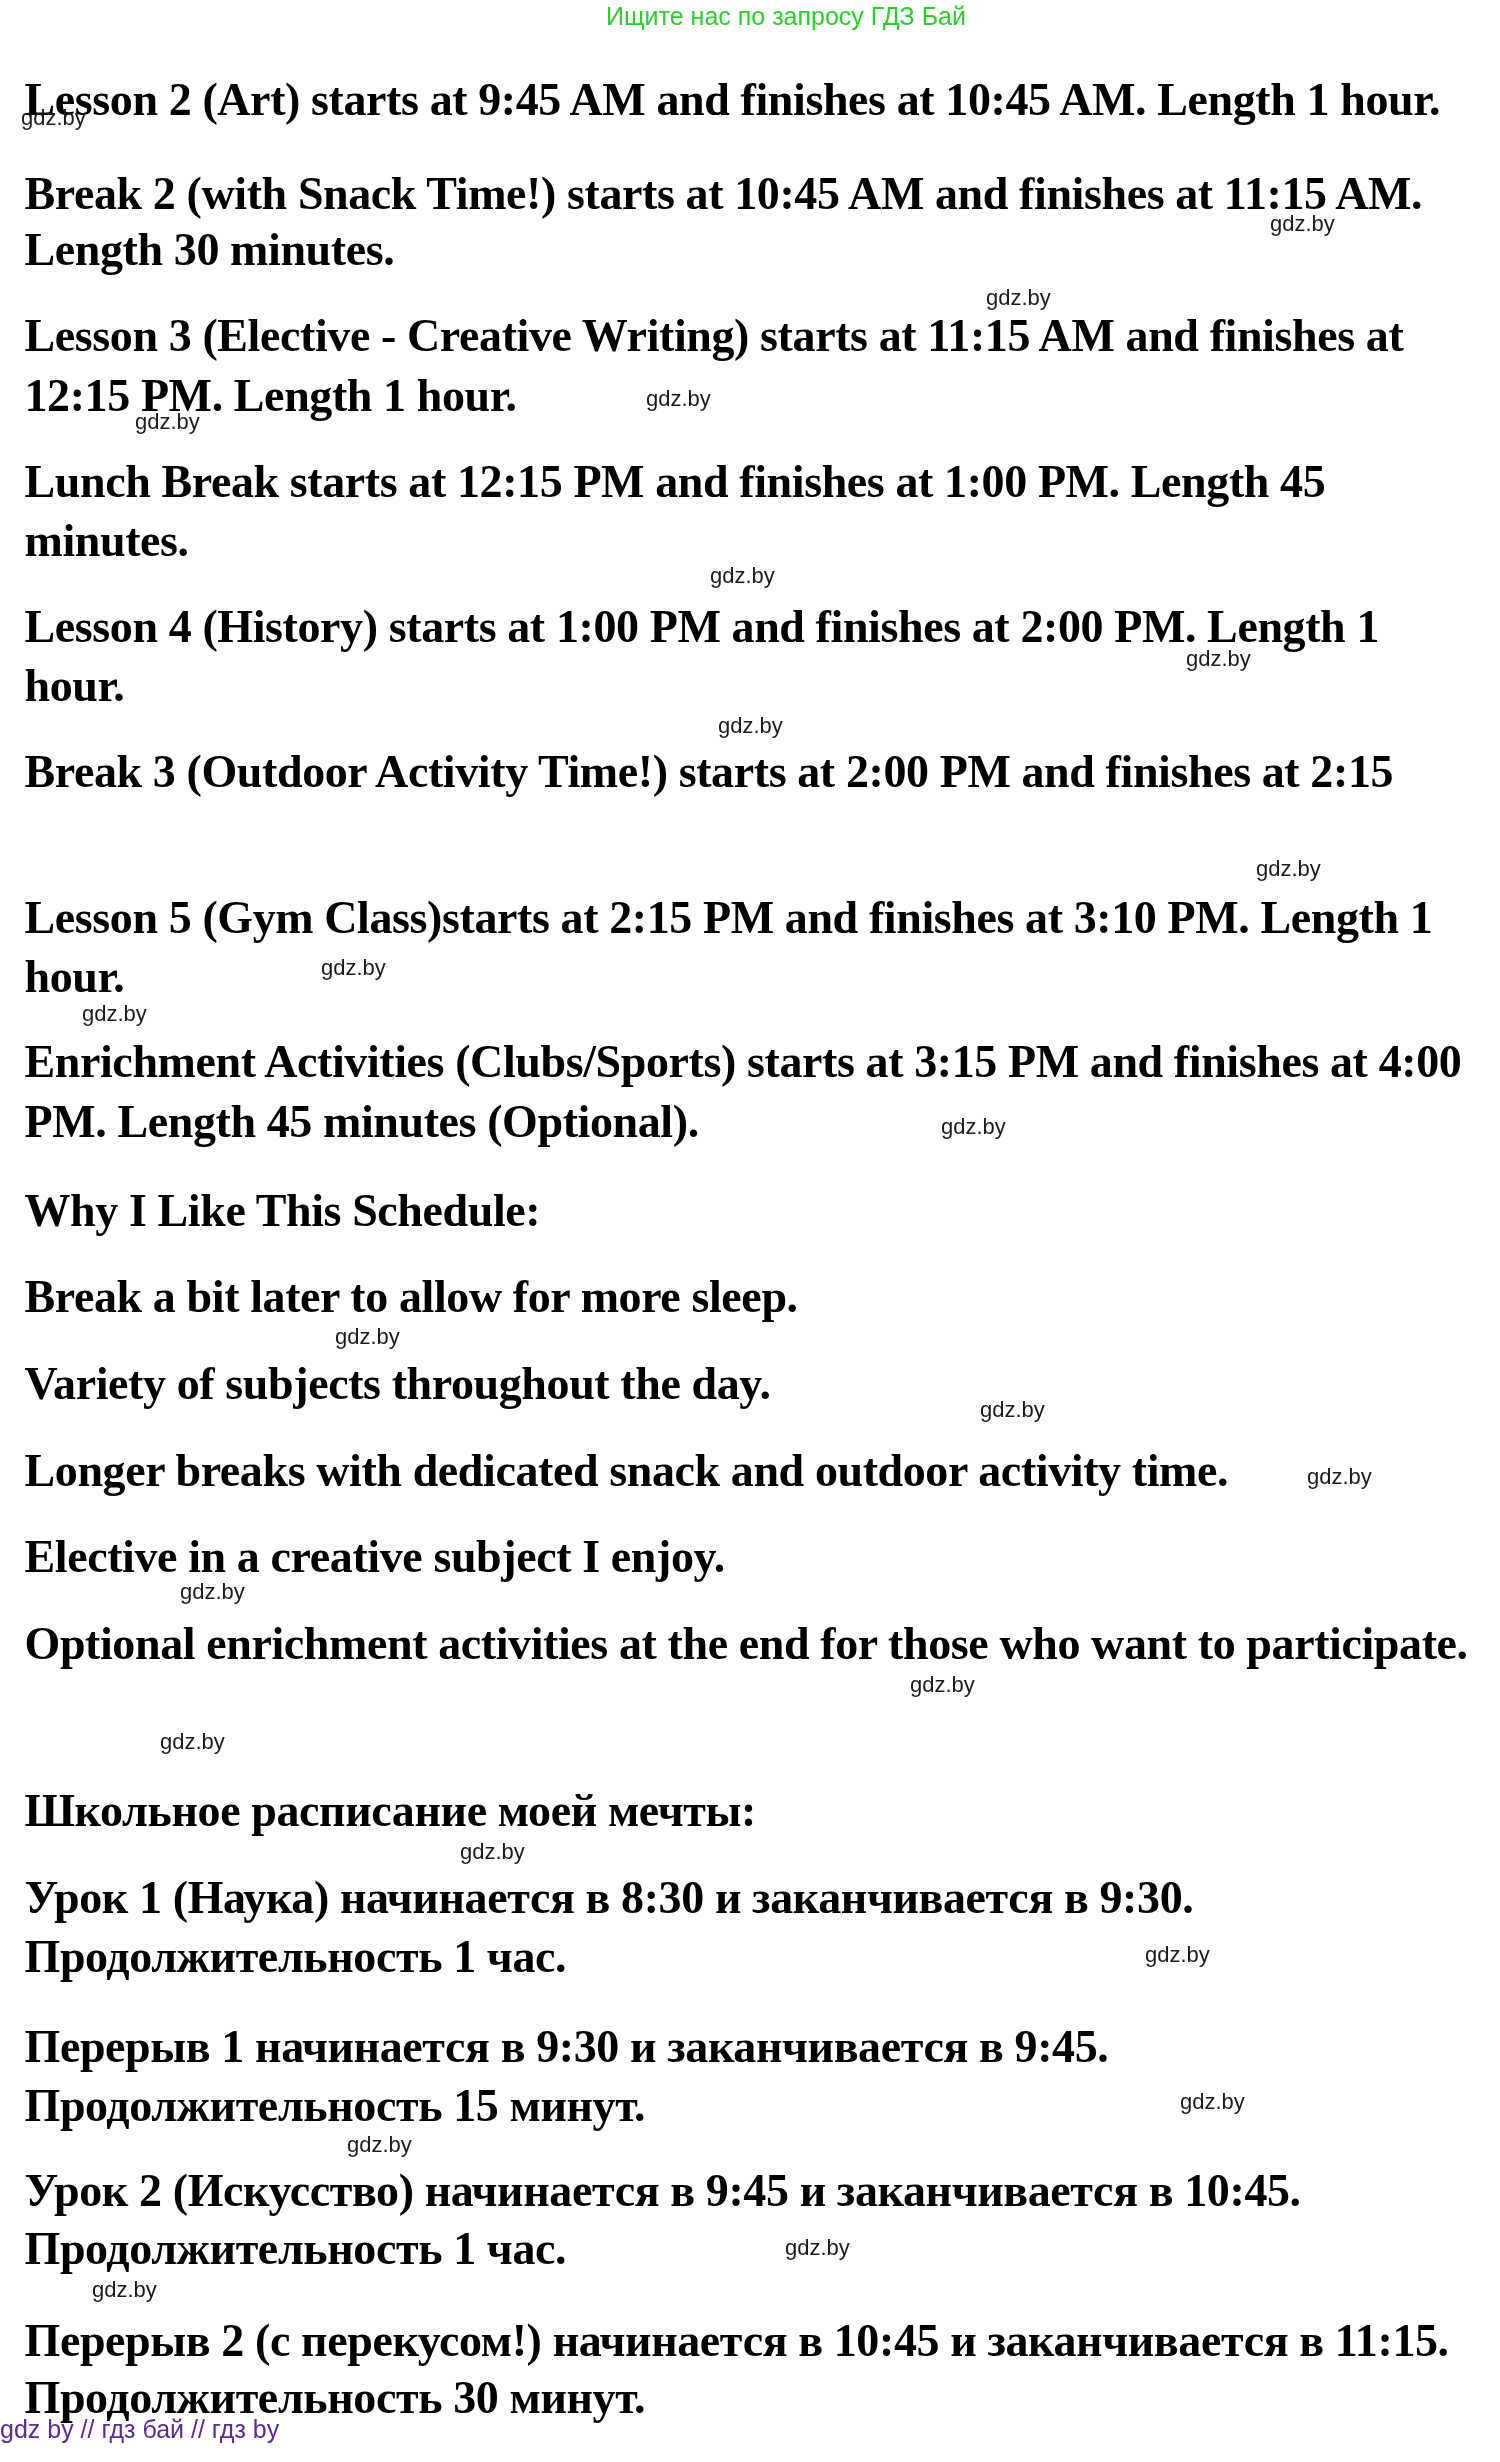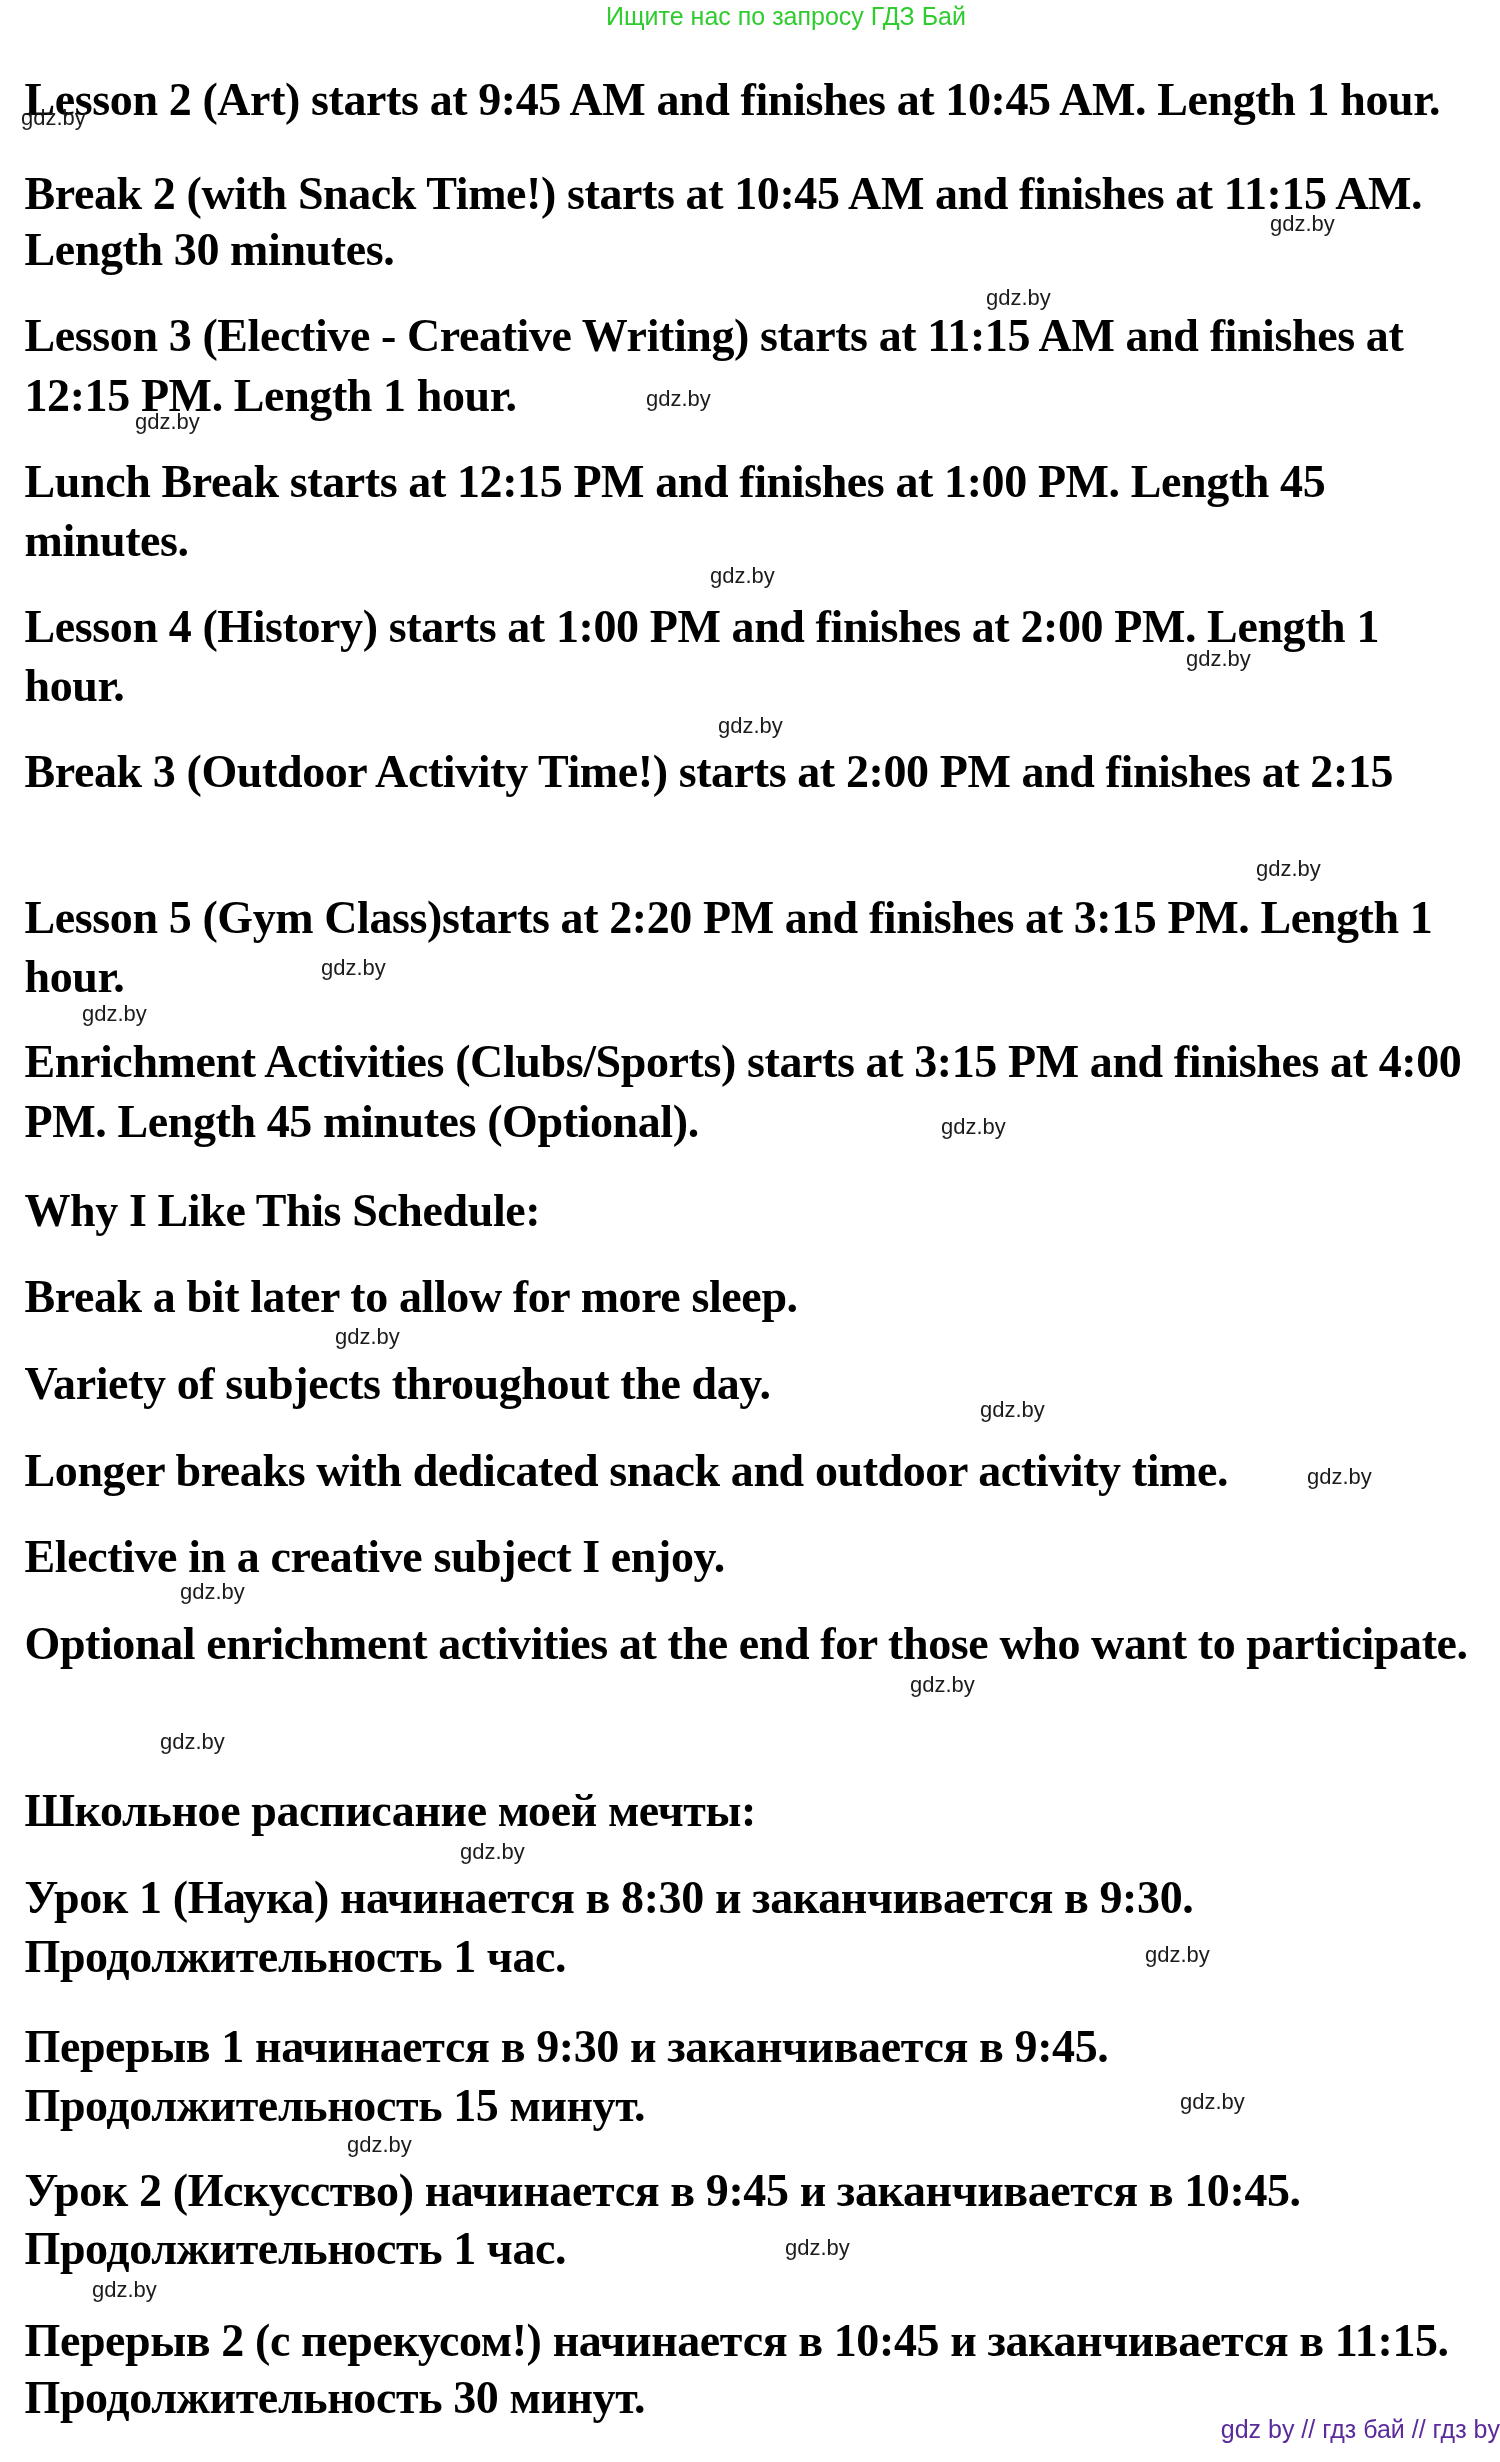--- a/index.html
+++ b/index.html
@@ -34,21 +34,21 @@
     position:absolute;
     font-family:"Liberation Sans",sans-serif;
     font-size:22px;
     line-height:26px;
     color:#1c1c1c;
     white-space:nowrap;
   }
   .footer{
     position:absolute;
     top:2415px;left:0;width:100%;
-    text-align:right;
+    text-align:left;
     font-family:"Liberation Sans",sans-serif;
     font-size:25px;
     color:#5b2b9b;
   }
 </style>
 </head>
 <body>
 
 <div class="page">
 
@@ -57,21 +57,21 @@
   <div class="ln" style="top:74px">Lesson 2 (Art) starts at 9:45 AM and finishes at 10:45 AM. Length 1 hour.</div>
   <div class="ln" style="top:168px">Break 2 (with Snack Time!) starts at 10:45 AM and finishes at 11:15 AM.</div>
   <div class="ln" style="top:224px">Length 30 minutes.</div>
   <div class="ln" style="top:310px">Lesson 3 (Elective - Creative Writing) starts at 11:15 AM and finishes at</div>
   <div class="ln" style="top:370px">12:15 PM. Length 1 hour.</div>
   <div class="ln" style="top:456px">Lunch Break starts at 12:15 PM and finishes at 1:00 PM. Length 45</div>
   <div class="ln" style="top:515px">minutes.</div>
   <div class="ln" style="top:601px">Lesson 4 (History) starts at 1:00 PM and finishes at 2:00 PM. Length 1</div>
   <div class="ln" style="top:660px">hour.</div>
   <div class="ln" style="top:746px">Break 3 (Outdoor Activity Time!) starts at 2:00 PM and finishes at 2:15</div>
-  <div class="ln" style="top:892px">Lesson 5 (Gym Class)starts at 2:20 PM and finishes at 3:15 PM. Length 1</div>
+  <div class="ln" style="top:892px">Lesson 5 (Gym Class)starts at 2:15 PM and finishes at 3:10 PM. Length 1</div>
   <div class="ln" style="top:951px">hour.</div>
   <div class="ln" style="top:1036px">Enrichment Activities (Clubs/Sports) starts at 3:15 PM and finishes at 4:00</div>
   <div class="ln" style="top:1096px">PM. Length 45 minutes (Optional).</div>
 
   <div class="ln" style="top:1185px">Why I Like This Schedule:</div>
   <div class="ln" style="top:1271px">Break a bit later to allow for more sleep.</div>
   <div class="ln" style="top:1358px">Variety of subjects throughout the day.</div>
   <div class="ln" style="top:1445px">Longer breaks with dedicated snack and outdoor activity time.</div>
   <div class="ln" style="top:1531px">Elective in a creative subject I enjoy.</div>
   <div class="ln" style="top:1618px">Optional enrichment activities at the end for those who want to participate.</div>

